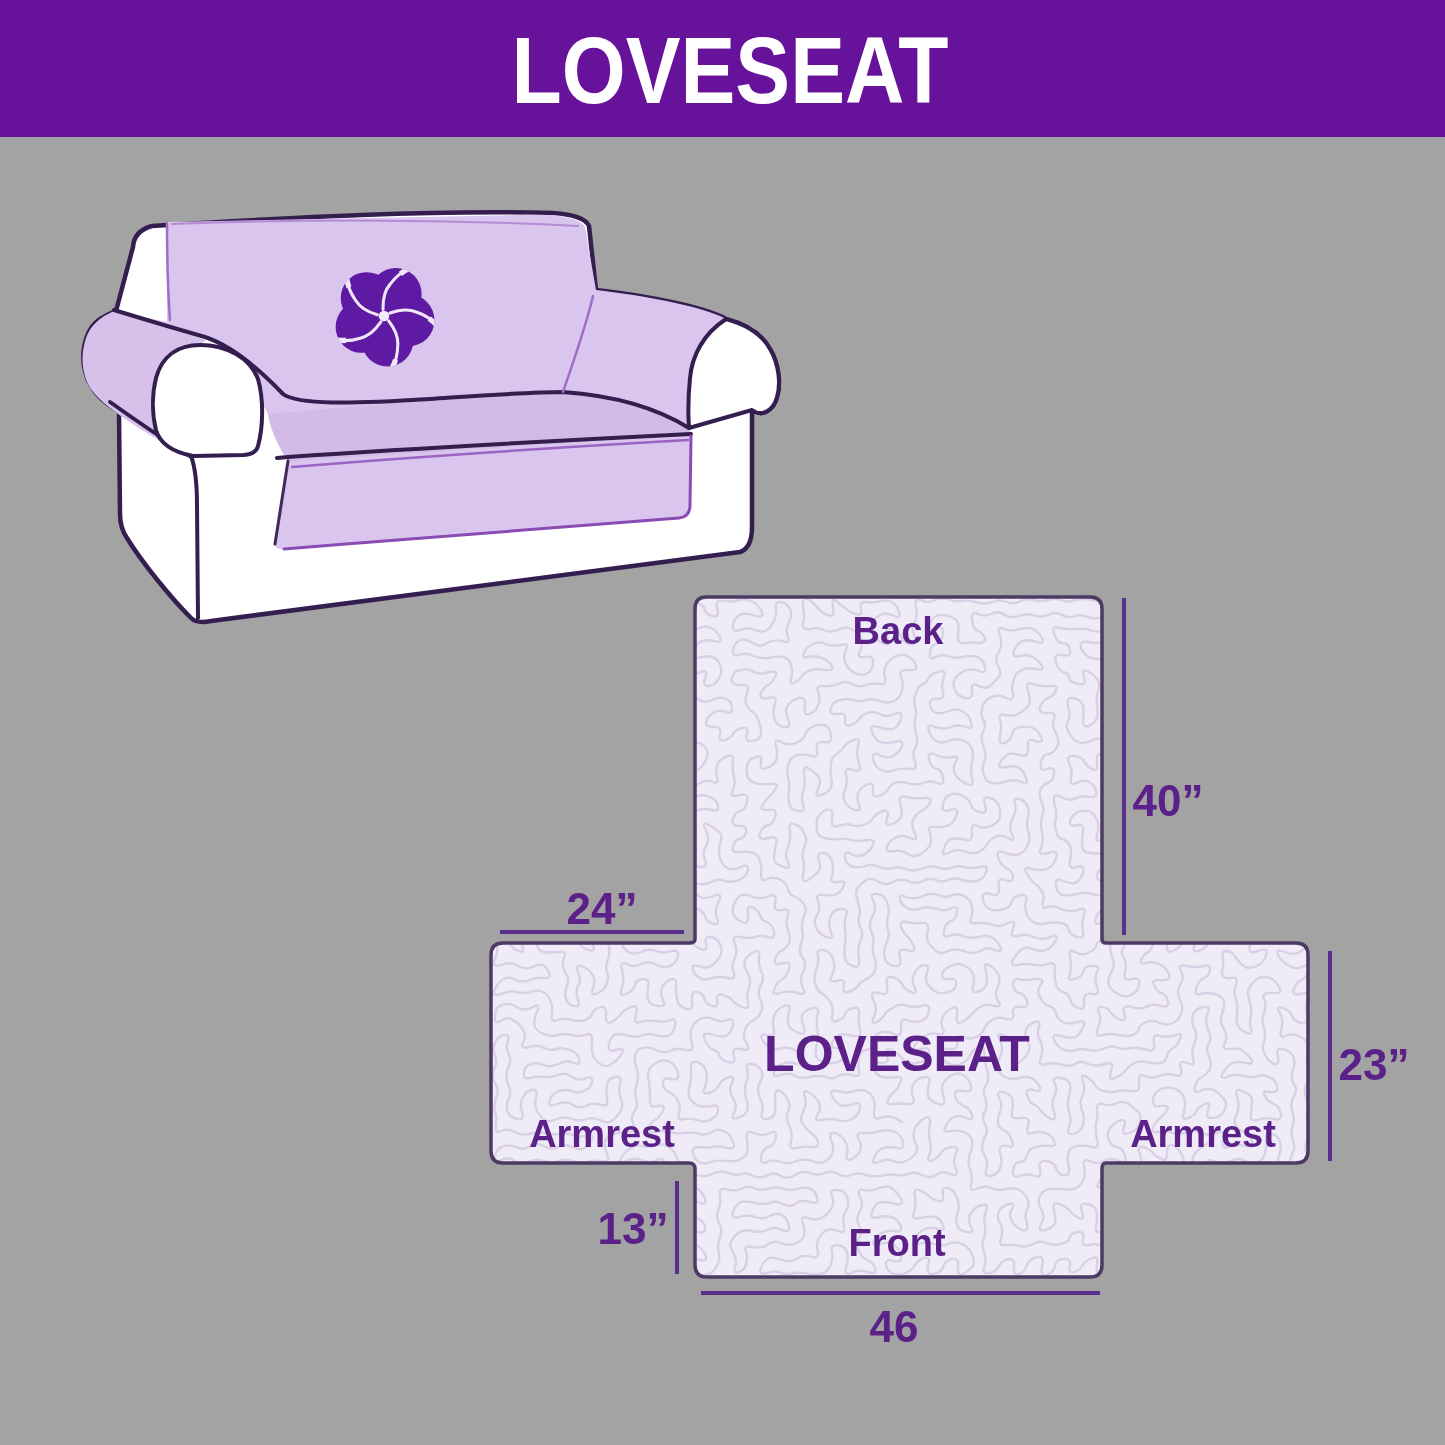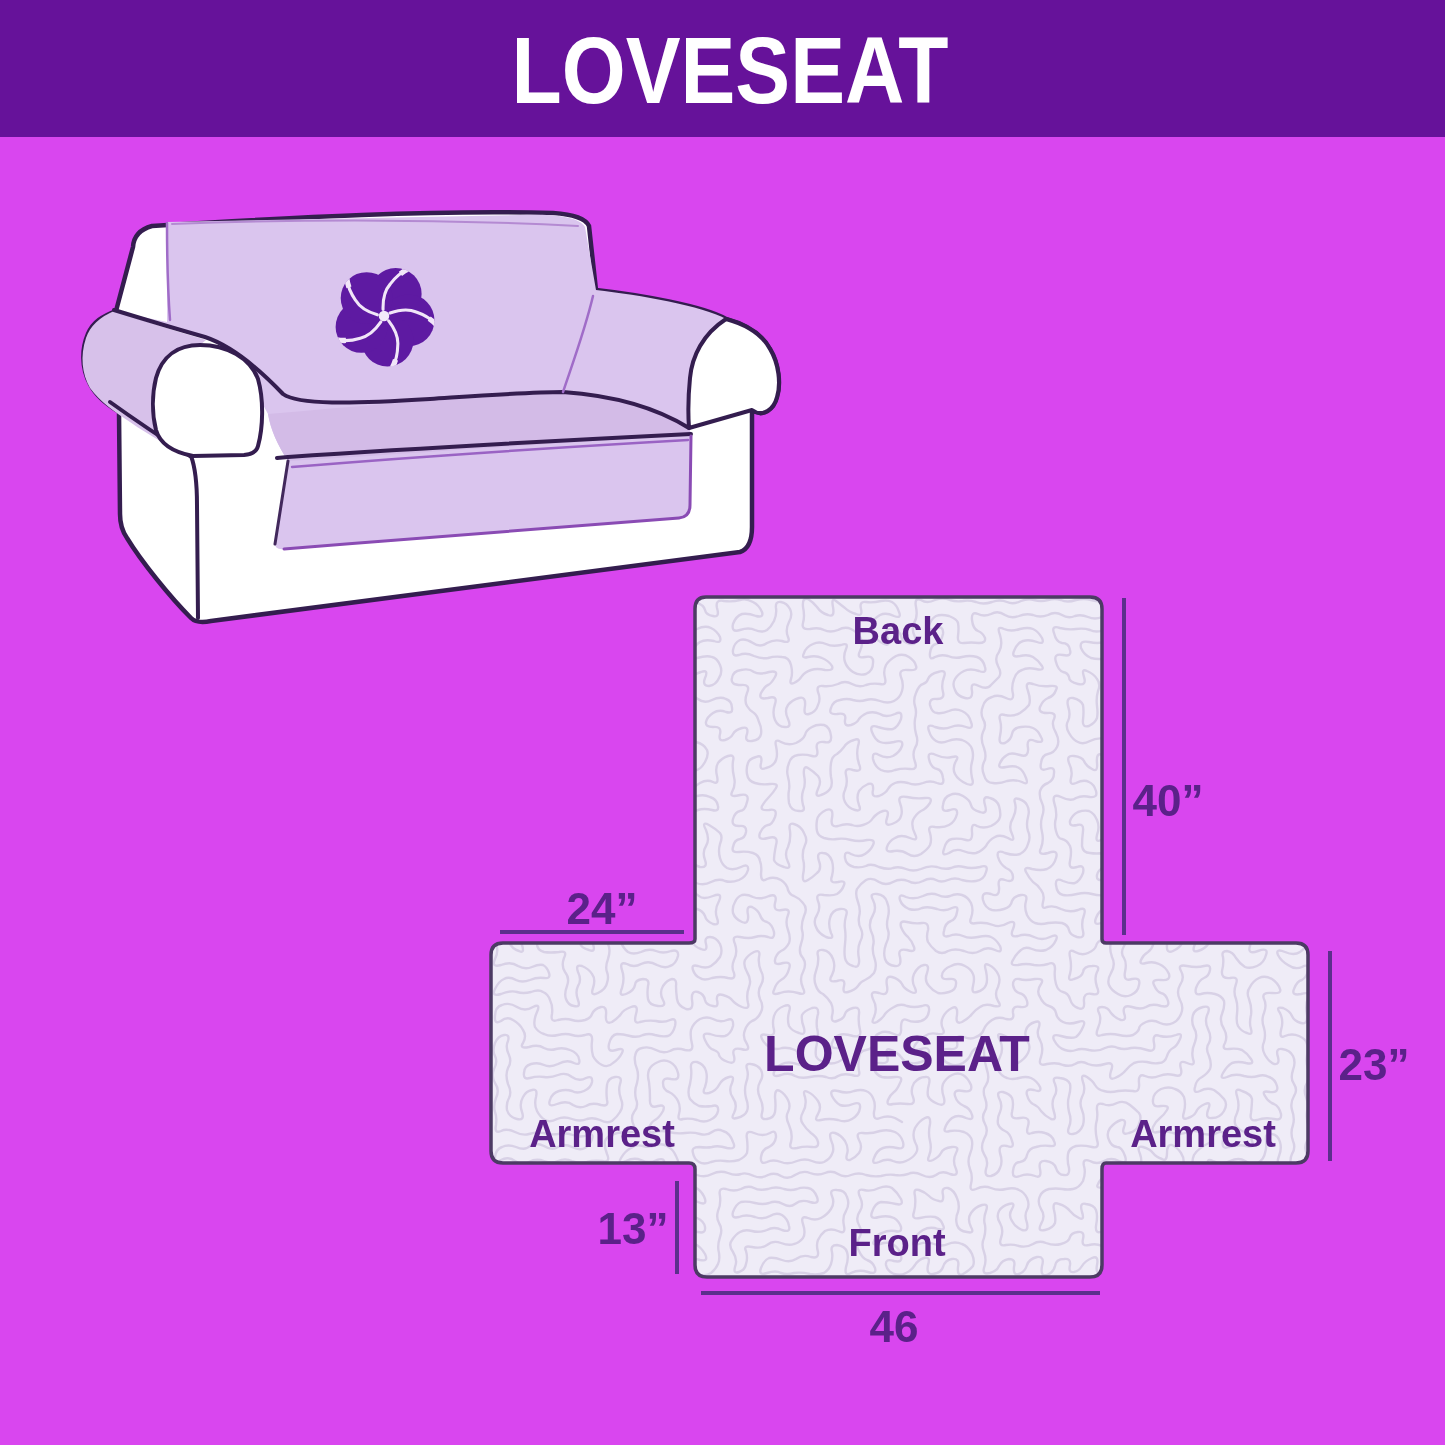--- a/index.html
+++ b/index.html
@@ -1,16 +1,16 @@
 <!DOCTYPE html>
 <html><head>
 <meta charset="utf-8">
 <style>
   html,body{margin:0;padding:0;background:#ffffff;}
-  #page{position:relative;width:1445px;height:1445px;background:#d946ef;overflow:hidden;
+  #page{position:relative;width:1445px;height:1445px;background:#a3a3a3;overflow:hidden;
         font-family:"Liberation Sans",sans-serif;}
   svg{position:absolute;left:0;top:0;}
 </style>
 </head>
 <body>
 <div id="page">
 <svg width="1445" height="1445" viewBox="0 0 1445 1445">
   <defs>
 
     <clipPath id="crossclip">

